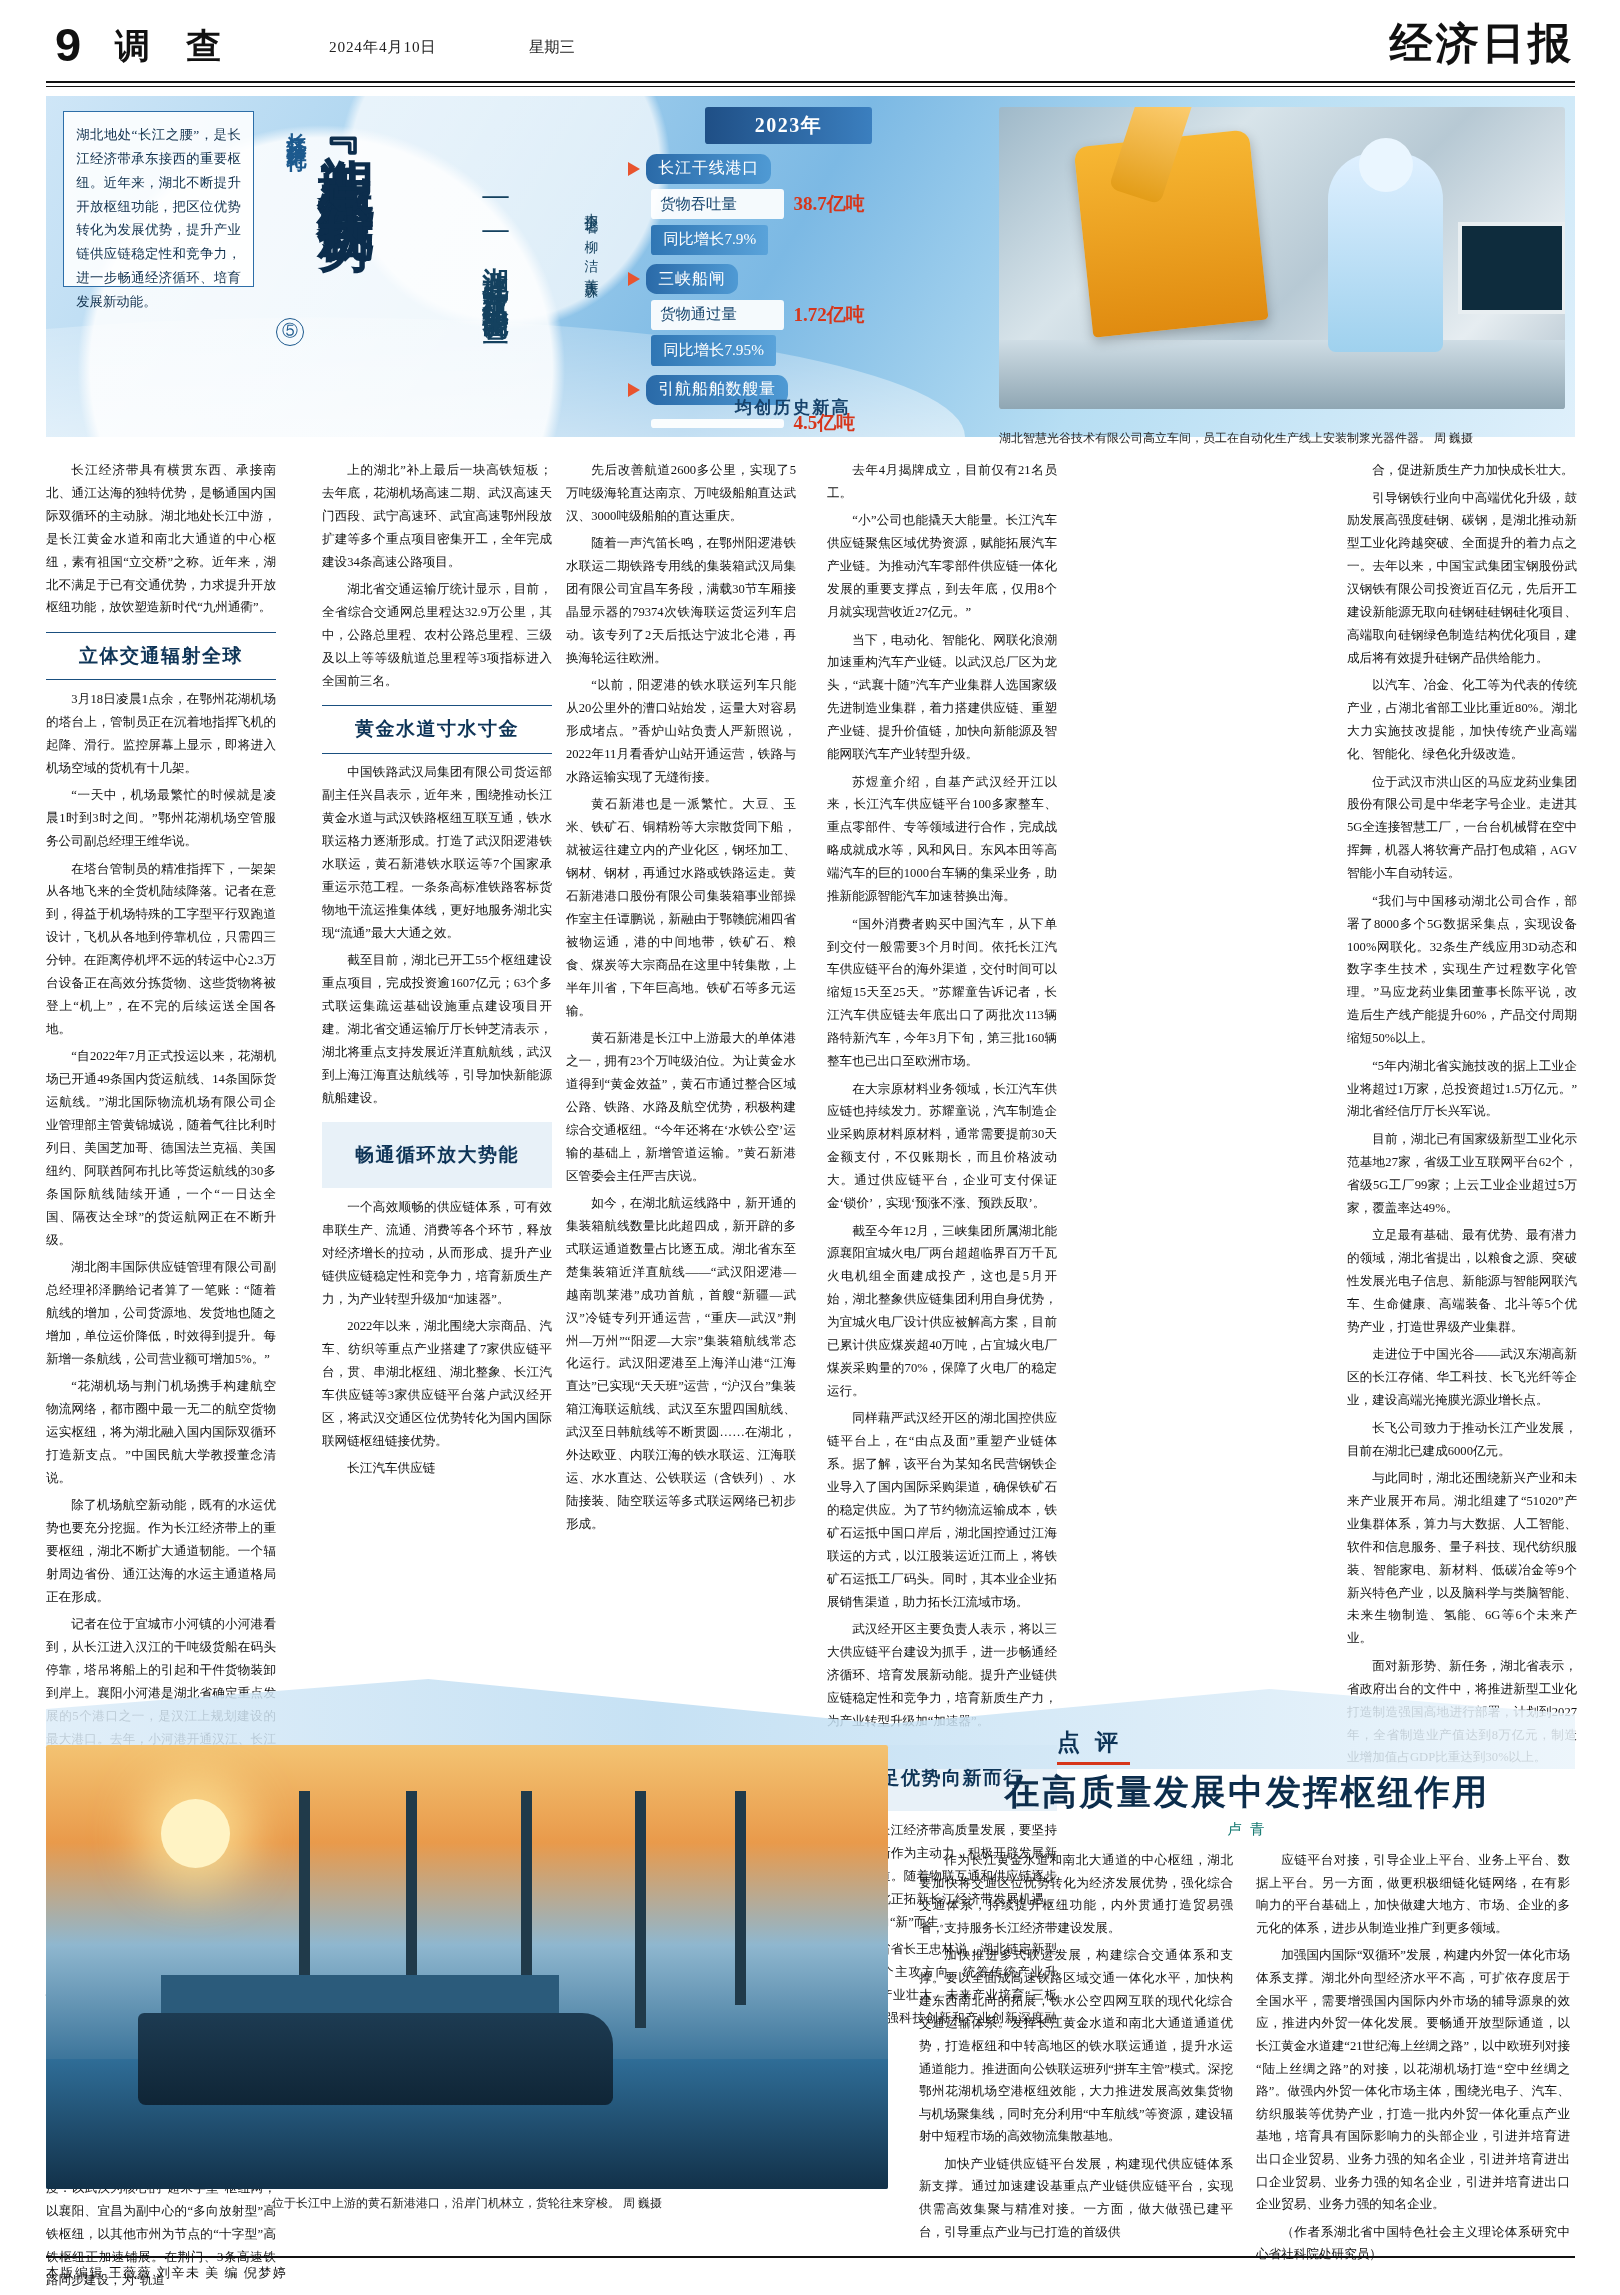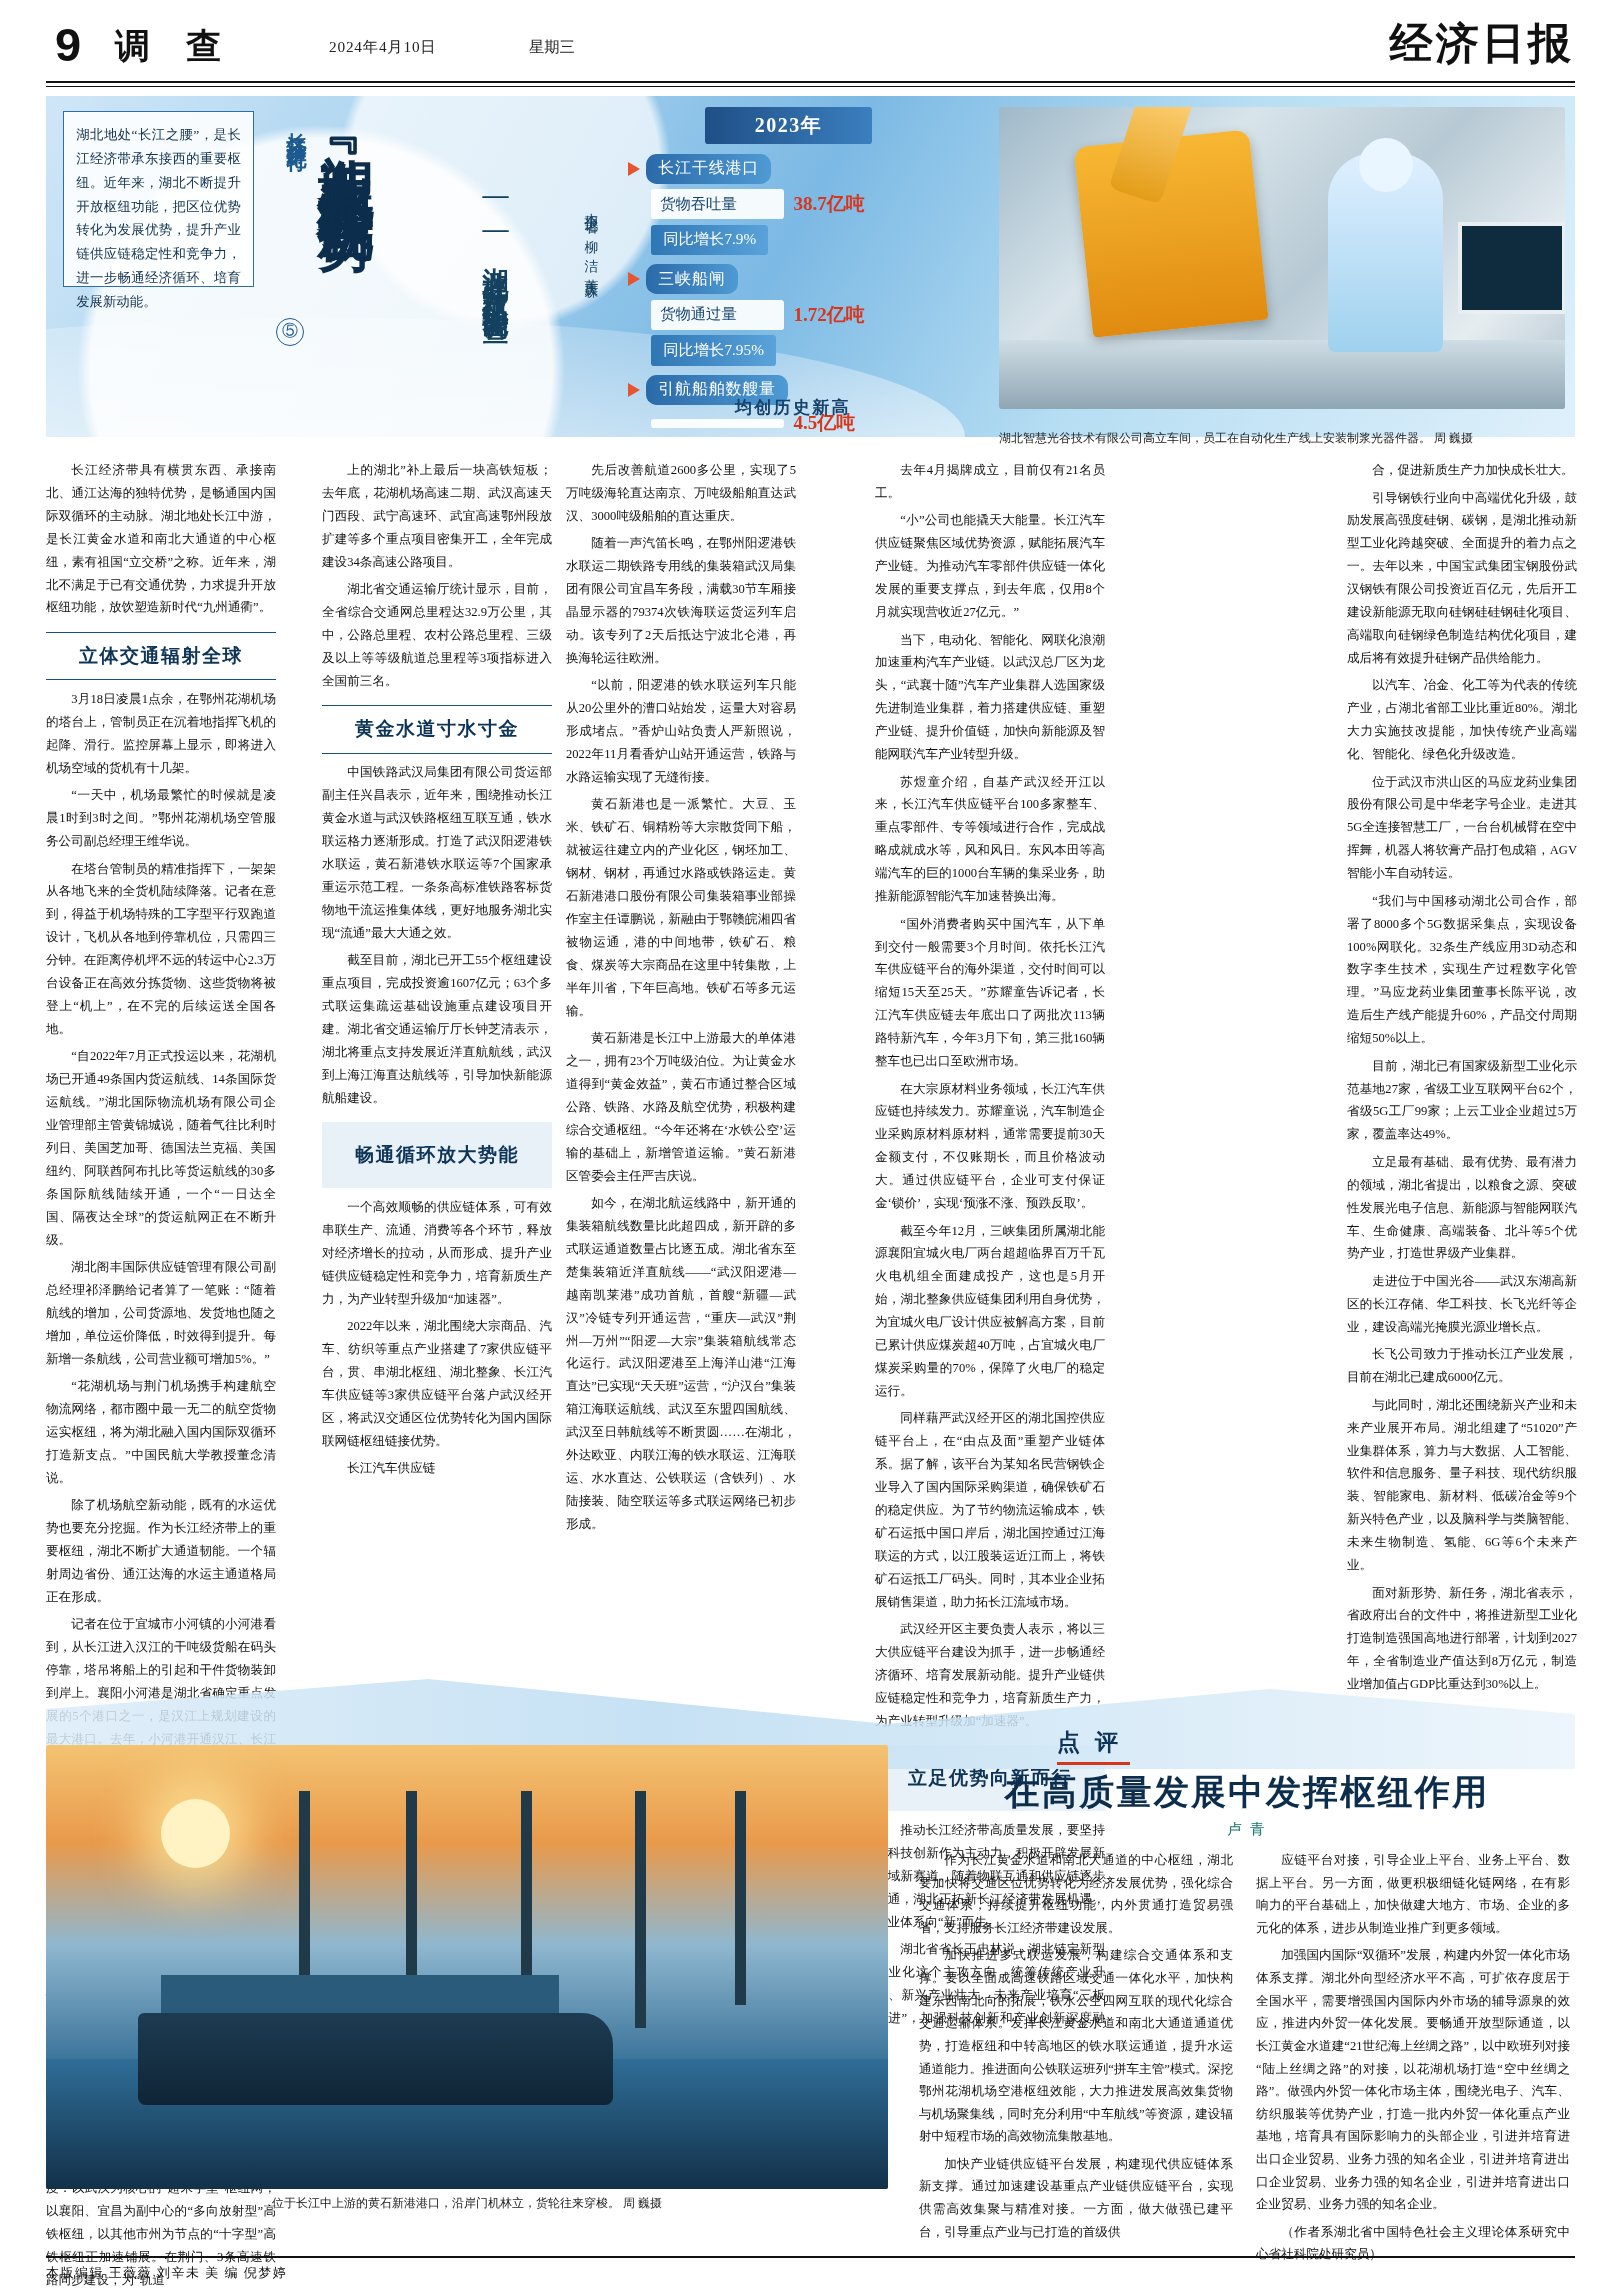--- a/index.html
+++ b/index.html
@@ -221,41 +221,42 @@
   <div class="col" style="left:566px;top:459px;width:230px;">
     <p>先后改善航道2600多公里，实现了5万吨级海轮直达南京、万吨级船舶直达武汉、3000吨级船舶的直达重庆。</p>
     <p>随着一声汽笛长鸣，在鄂州阳逻港铁水联运二期铁路专用线的集装箱武汉局集团有限公司宜昌车务段，满载30节车厢接晶显示器的79374次铁海联运货运列车启动。该专列了2天后抵达宁波北仑港，再换海轮运往欧洲。</p>
     <p>“以前，阳逻港的铁水联运列车只能从20公里外的漕口站始发，运量大对容易形成堵点。”香炉山站负责人严新照说，2022年11月看香炉山站开通运营，铁路与水路运输实现了无缝衔接。</p>
     <p>黄石新港也是一派繁忙。大豆、玉米、铁矿石、铜精粉等大宗散货同下船，就被运往建立内的产业化区，钢坯加工、钢材、钢材，再通过水路或铁路运走。黄石新港港口股份有限公司集装箱事业部操作室主任谭鹏说，新融由于鄂赣皖湘四省被物运通，港的中间地带，铁矿石、粮食、煤炭等大宗商品在这里中转集散，上半年川省，下年巨高地。铁矿石等多元运输。</p>
     <p>黄石新港是长江中上游最大的单体港之一，拥有23个万吨级泊位。为让黄金水道得到“黄金效益”，黄石市通过整合区域公路、铁路、水路及航空优势，积极构建综合交通枢纽。“今年还将在‘水铁公空’运输的基础上，新增管道运输。”黄石新港区管委会主任严吉庆说。</p>
     <p>如今，在湖北航运线路中，新开通的集装箱航线数量比此超四成，新开辟的多式联运通道数量占比逐五成。湖北省东至楚集装箱近洋直航线——“武汉阳逻港—越南凯莱港”成功首航，首艘“新疆—武汉”冷链专列开通运营，“重庆—武汉”荆州—万州”“阳逻—大宗”集装箱航线常态化运行。武汉阳逻港至上海洋山港“江海直达”已实现“天天班”运营，“沪汉台”集装箱江海联运航线、武汉至东盟四国航线、武汉至日韩航线等不断贯圆……在湖北，外达欧亚、内联江海的铁水联运、江海联运、水水直达、公铁联运（含铁列）、水陆接装、陆空联运等多式联运网络已初步形成。</p>
     <p></p>
   </div>
 
-  <div class="col" style="left:827px;top:459px;width:230px;margin-left:48px;">
+  <div class="col" style="left:827px;top:459px;width:230px;">
     <p>去年4月揭牌成立，目前仅有21名员工。</p>
     <p>“小”公司也能撬天大能量。长江汽车供应链聚焦区域优势资源，赋能拓展汽车产业链。为推动汽车零部件供应链一体化发展的重要支撑点，到去年底，仅用8个月就实现营收近27亿元。”</p>
     <p>当下，电动化、智能化、网联化浪潮加速重构汽车产业链。以武汉总厂区为龙头，“武襄十随”汽车产业集群人选国家级先进制造业集群，着力搭建供应链、重塑产业链、提升价值链，加快向新能源及智能网联汽车产业转型升级。</p>
     <p>苏煜童介绍，自基产武汉经开江以来，长江汽车供应链平台100多家整车、重点零部件、专等领域进行合作，完成战略成就成水等，风和风日。东风本田等高端汽车的巨的1000台车辆的集采业务，助推新能源智能汽车加速替换出海。</p>
     <p>“国外消费者购买中国汽车，从下单到交付一般需要3个月时间。依托长江汽车供应链平台的海外渠道，交付时间可以缩短15天至25天。”苏耀童告诉记者，长江汽车供应链去年底出口了两批次113辆路特新汽车，今年3月下旬，第三批160辆整车也已出口至欧洲市场。</p>
     <p>在大宗原材料业务领域，长江汽车供应链也持续发力。苏耀童说，汽车制造企业采购原材料原材料，通常需要提前30天金额支付，不仅账期长，而且价格波动大。通过供应链平台，企业可支付保证金‘锁价’，实现‘预涨不涨、预跌反取’。</p>
     <p>截至今年12月，三峡集团所属湖北能源襄阳宜城火电厂两台超超临界百万千瓦火电机组全面建成投产，这也是5月开始，湖北整象供应链集团利用自身优势，为宜城火电厂设计供应被解高方案，目前已累计供应煤炭超40万吨，占宜城火电厂煤炭采购量的70%，保障了火电厂的稳定运行。</p>
     <p>同样藉严武汉经开区的湖北国控供应链平台上，在“由点及面”重塑产业链体系。据了解，该平台为某知名民营钢铁企业导入了国内国际采购渠道，确保铁矿石的稳定供应。为了节约物流运输成本，铁矿石运抵中国口岸后，湖北国控通过江海联运的方式，以江股装运近江而上，将铁矿石运抵工厂码头。同时，其本业企业拓展销售渠道，助力拓长江流域市场。</p>
     <p>武汉经开区主要负责人表示，将以三大供应链平台建设为抓手，进一步畅通经济循环、培育发展新动能。提升产业链供应链稳定性和竞争力，培育新质生产力，为产业转型升级加“加速器”。</p>
     <div class="subtitle plain">立足优势向新而行</div>
     <p>推动长江经济带高质量发展，要坚持把科技创新作为主动力，积极开辟发展新领域新赛道。随着物联互通和供应链逐步畅通，湖北正拓新长江经济带发展机遇，产业体系向“新”而生。</p>
     <p>湖北省省长王忠林说，湖北链定新型工业化这个主攻方向，统筹传统产业升级、新兴产业壮大、未来产业培育“三板并进”，加强科技创新和产业创新深度融合</p>
   </div>
 
   <div class="col" style="left:1347px;top:459px;width:230px;">
     <p>合，促进新质生产力加快成长壮大。</p>
     <p>引导钢铁行业向中高端优化升级，鼓励发展高强度硅钢、碳钢，是湖北推动新型工业化跨越突破、全面提升的着力点之一。去年以来，中国宝武集团宝钢股份武汉钢铁有限公司投资近百亿元，先后开工建设新能源无取向硅钢硅硅钢硅化项目、高端取向硅钢绿色制造结构优化项目，建成后将有效提升硅钢产品供给能力。</p>
     <p>以汽车、冶金、化工等为代表的传统产业，占湖北省部工业比重近80%。湖北大力实施技改提能，加快传统产业高端化、智能化、绿色化升级改造。</p>
     <p>位于武汉市洪山区的马应龙药业集团股份有限公司是中华老字号企业。走进其5G全连接智慧工厂，一台台机械臂在空中挥舞，机器人将软膏产品打包成箱，AGV智能小车自动转运。</p>
     <p>“我们与中国移动湖北公司合作，部署了8000多个5G数据采集点，实现设备100%网联化。32条生产线应用3D动态和数字李生技术，实现生产过程数字化管理。”马应龙药业集团董事长陈平说，改造后生产线产能提升60%，产品交付周期缩短50%以上。</p>
+    <p>“5年内湖北省实施技改的据上工业企业将超过1万家，总投资超过1.5万亿元。”湖北省经信厅厅长兴军说。</p>
     <p>目前，湖北已有国家级新型工业化示范基地27家，省级工业互联网平台62个，省级5G工厂99家；上云工业企业超过5万家，覆盖率达49%。</p>
     <p>立足最有基础、最有优势、最有潜力的领域，湖北省提出，以粮食之源、突破性发展光电子信息、新能源与智能网联汽车、生命健康、高端装备、北斗等5个优势产业，打造世界级产业集群。</p>
     <p>走进位于中国光谷——武汉东湖高新区的长江存储、华工科技、长飞光纤等企业，建设高端光掩膜光源业增长点。</p>
     <p>长飞公司致力于推动长江产业发展，目前在湖北已建成6000亿元。</p>
     <p>与此同时，湖北还围绕新兴产业和未来产业展开布局。湖北组建了“51020”产业集群体系，算力与大数据、人工智能、软件和信息服务、量子科技、现代纺织服装、智能家电、新材料、低碳冶金等9个新兴特色产业，以及脑科学与类脑智能、未来生物制造、氢能、6G等6个未来产业。</p>
     <p>面对新形势、新任务，湖北省表示，省政府出台的文件中，将推进新型工业化打造制造强国高地进行部署，计划到2027年，全省制造业产值达到8万亿元，制造业增加值占GDP比重达到30%以上。</p>
   </div>
 
   <div class="wave-deco"></div>
 

